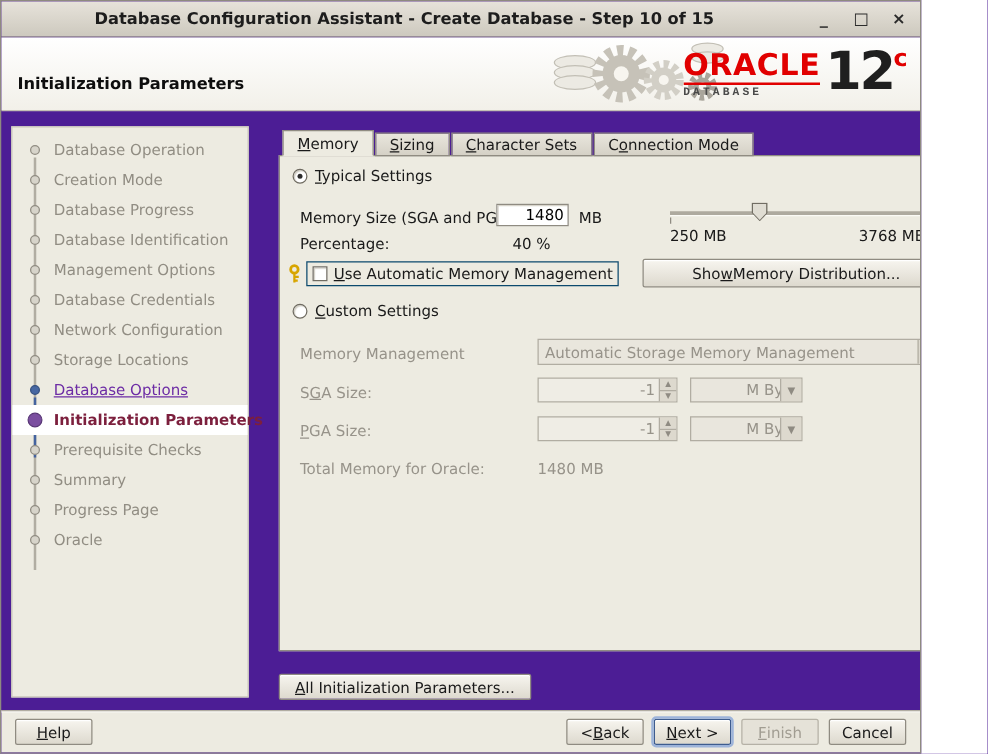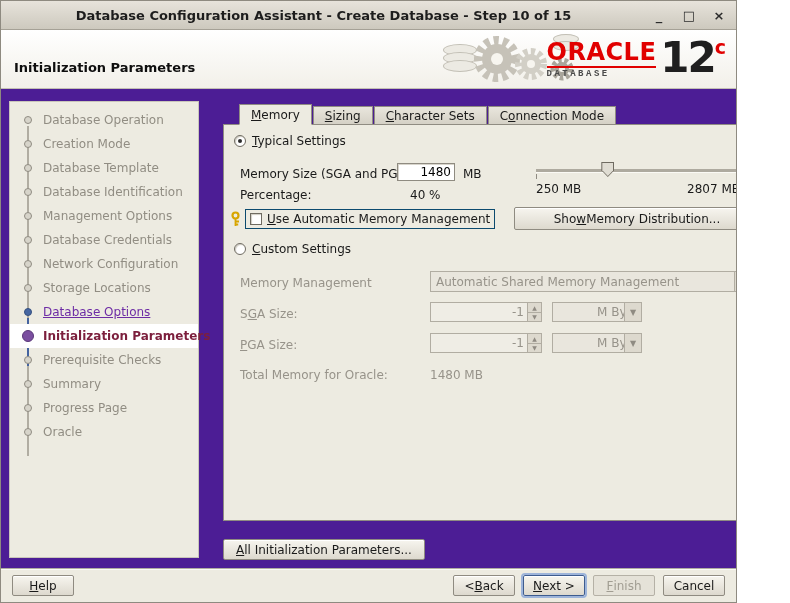--- a/index.html
+++ b/index.html
@@ -44,21 +44,21 @@
   .dot{position:absolute;left:14px;top:50%;transform:translateY(-50%);width:8px;height:8px;border-radius:50%;background:#d7d4ca;border:1px solid #908c82;}
   .step.link .dot{background:#4767a2;border-color:#35507f;}
   .step.current .dot{left:12px;width:12px;height:12px;background:#7b4fa0;border-color:#5a3878;}
   .step-label{white-space:nowrap;}
   .step.done .step-label,.step.pending .step-label{color:#918d83;}
   .step.link .step-label{color:#6d2ca5;text-decoration:underline;cursor:pointer;}
   .step.current .step-label{color:#7c1f3d;font-weight:bold;}
 
   
   .main{position:absolute;left:222px;top:0;width:546px;height:481px;}
-  .tabs{position:absolute;left:16px;top:15px;height:21px;display:flex;z-index:4;}
+  .tabs{position:absolute;left:3px;top:15px;height:21px;display:flex;z-index:4;}
   .tab{height:19px;margin-top:2px;padding:2px 11px 0;background:linear-gradient(#e9e6dd,#d5d1c6);border:1px solid #908c82;margin-right:1px;cursor:pointer;white-space:nowrap;}
   .tab.active{height:21px;margin-top:0;padding-top:3px;background:#edebe1;border-bottom:1px solid #edebe1;z-index:5;}
   .panel{position:absolute;left:0;top:35px;width:546px;height:397px;border:1px solid #908c82;background:#edebe1;z-index:1;}
 
   .flabel{position:absolute;white-space:nowrap;}
   .gray{color:#97938a;}
   .radio-row{position:absolute;display:flex;align-items:center;gap:6px;cursor:pointer;}
   .r-typical{left:10px;top:9px;}
   .r-custom{left:10px;top:117px;}
   .radio{width:12px;height:12px;border-radius:50%;background:#fff;border:1px solid #6f6b61;display:inline-block;position:relative;box-shadow:inset 1px 1px 1px #cfccc2;}
@@ -175,21 +175,21 @@
         <div class="step done">
             <span class="dot"></span>
             <span class="step-label">Database Operation</span>
           </div>
         <div class="step done">
             <span class="dot"></span>
             <span class="step-label">Creation Mode</span>
           </div>
         <div class="step done">
             <span class="dot"></span>
-            <span class="step-label">Database Template</span>
+            <span class="step-label">Database Progress</span>
           </div>
         <div class="step done">
             <span class="dot"></span>
             <span class="step-label">Database Identification</span>
           </div>
         <div class="step done">
             <span class="dot"></span>
             <span class="step-label">Management Options</span>
           </div>
         <div class="step done">
@@ -254,21 +254,21 @@
           <div class="track"></div>
           <span class="tick t1"></span>
           <span class="tick t2"></span>
           <div class="thumb" style="left: 34.963%;">
               <span class="outer"></span>
               <span class="inner"></span>
             </div>
         </div>
         <div class="slider-labels">
           <span>250 MB</span>
-          <span>2807 MB</span>
+          <span>3768 MB</span>
         </div>
 
         <span class="flabel pct-label">Percentage:</span>
         <span class="flabel pct-value">40 %</span>
 
         <div class="amm-row">
           <svg class="key" width="13" height="16" viewBox="0 0 13 16">
             <circle cx="6.5" cy="4.5" r="3" fill="none" stroke="#d8a500" stroke-width="2.2"></circle>
             <path d="M6.5 7.5 V15 M6.5 10.5 H10 M6.5 13.5 H9.2" stroke="#d8a500" stroke-width="1.8" fill="none"></path>
           </svg>
@@ -279,21 +279,21 @@
         </div>
         <button class="btn show-btn">Sho<u>w</u> Memory Distribution...</button>
 
         <div class="radio-row r-custom">
           <span class="radio"></span>
           <span><u>C</u>ustom Settings</span>
         </div>
 
         <span class="flabel gray mm-label">Memory Management</span>
         <div class="combo mm-combo">
-          <span class="cval">Automatic Shared Memory Management</span>
+          <span class="cval">Automatic Storage Memory Management</span>
           <span class="carrow">▼</span>
         </div>
 
         <span class="flabel gray sga-label">S<u>G</u>A Size:</span>
         <div class="spin sga-spin">
           <input class="tf num spin-val" disabled="" value="-1" style="">
           <span class="spin-btns">
             <span class="sb">▲</span>
             <span class="sb">▼</span>
           </span>

